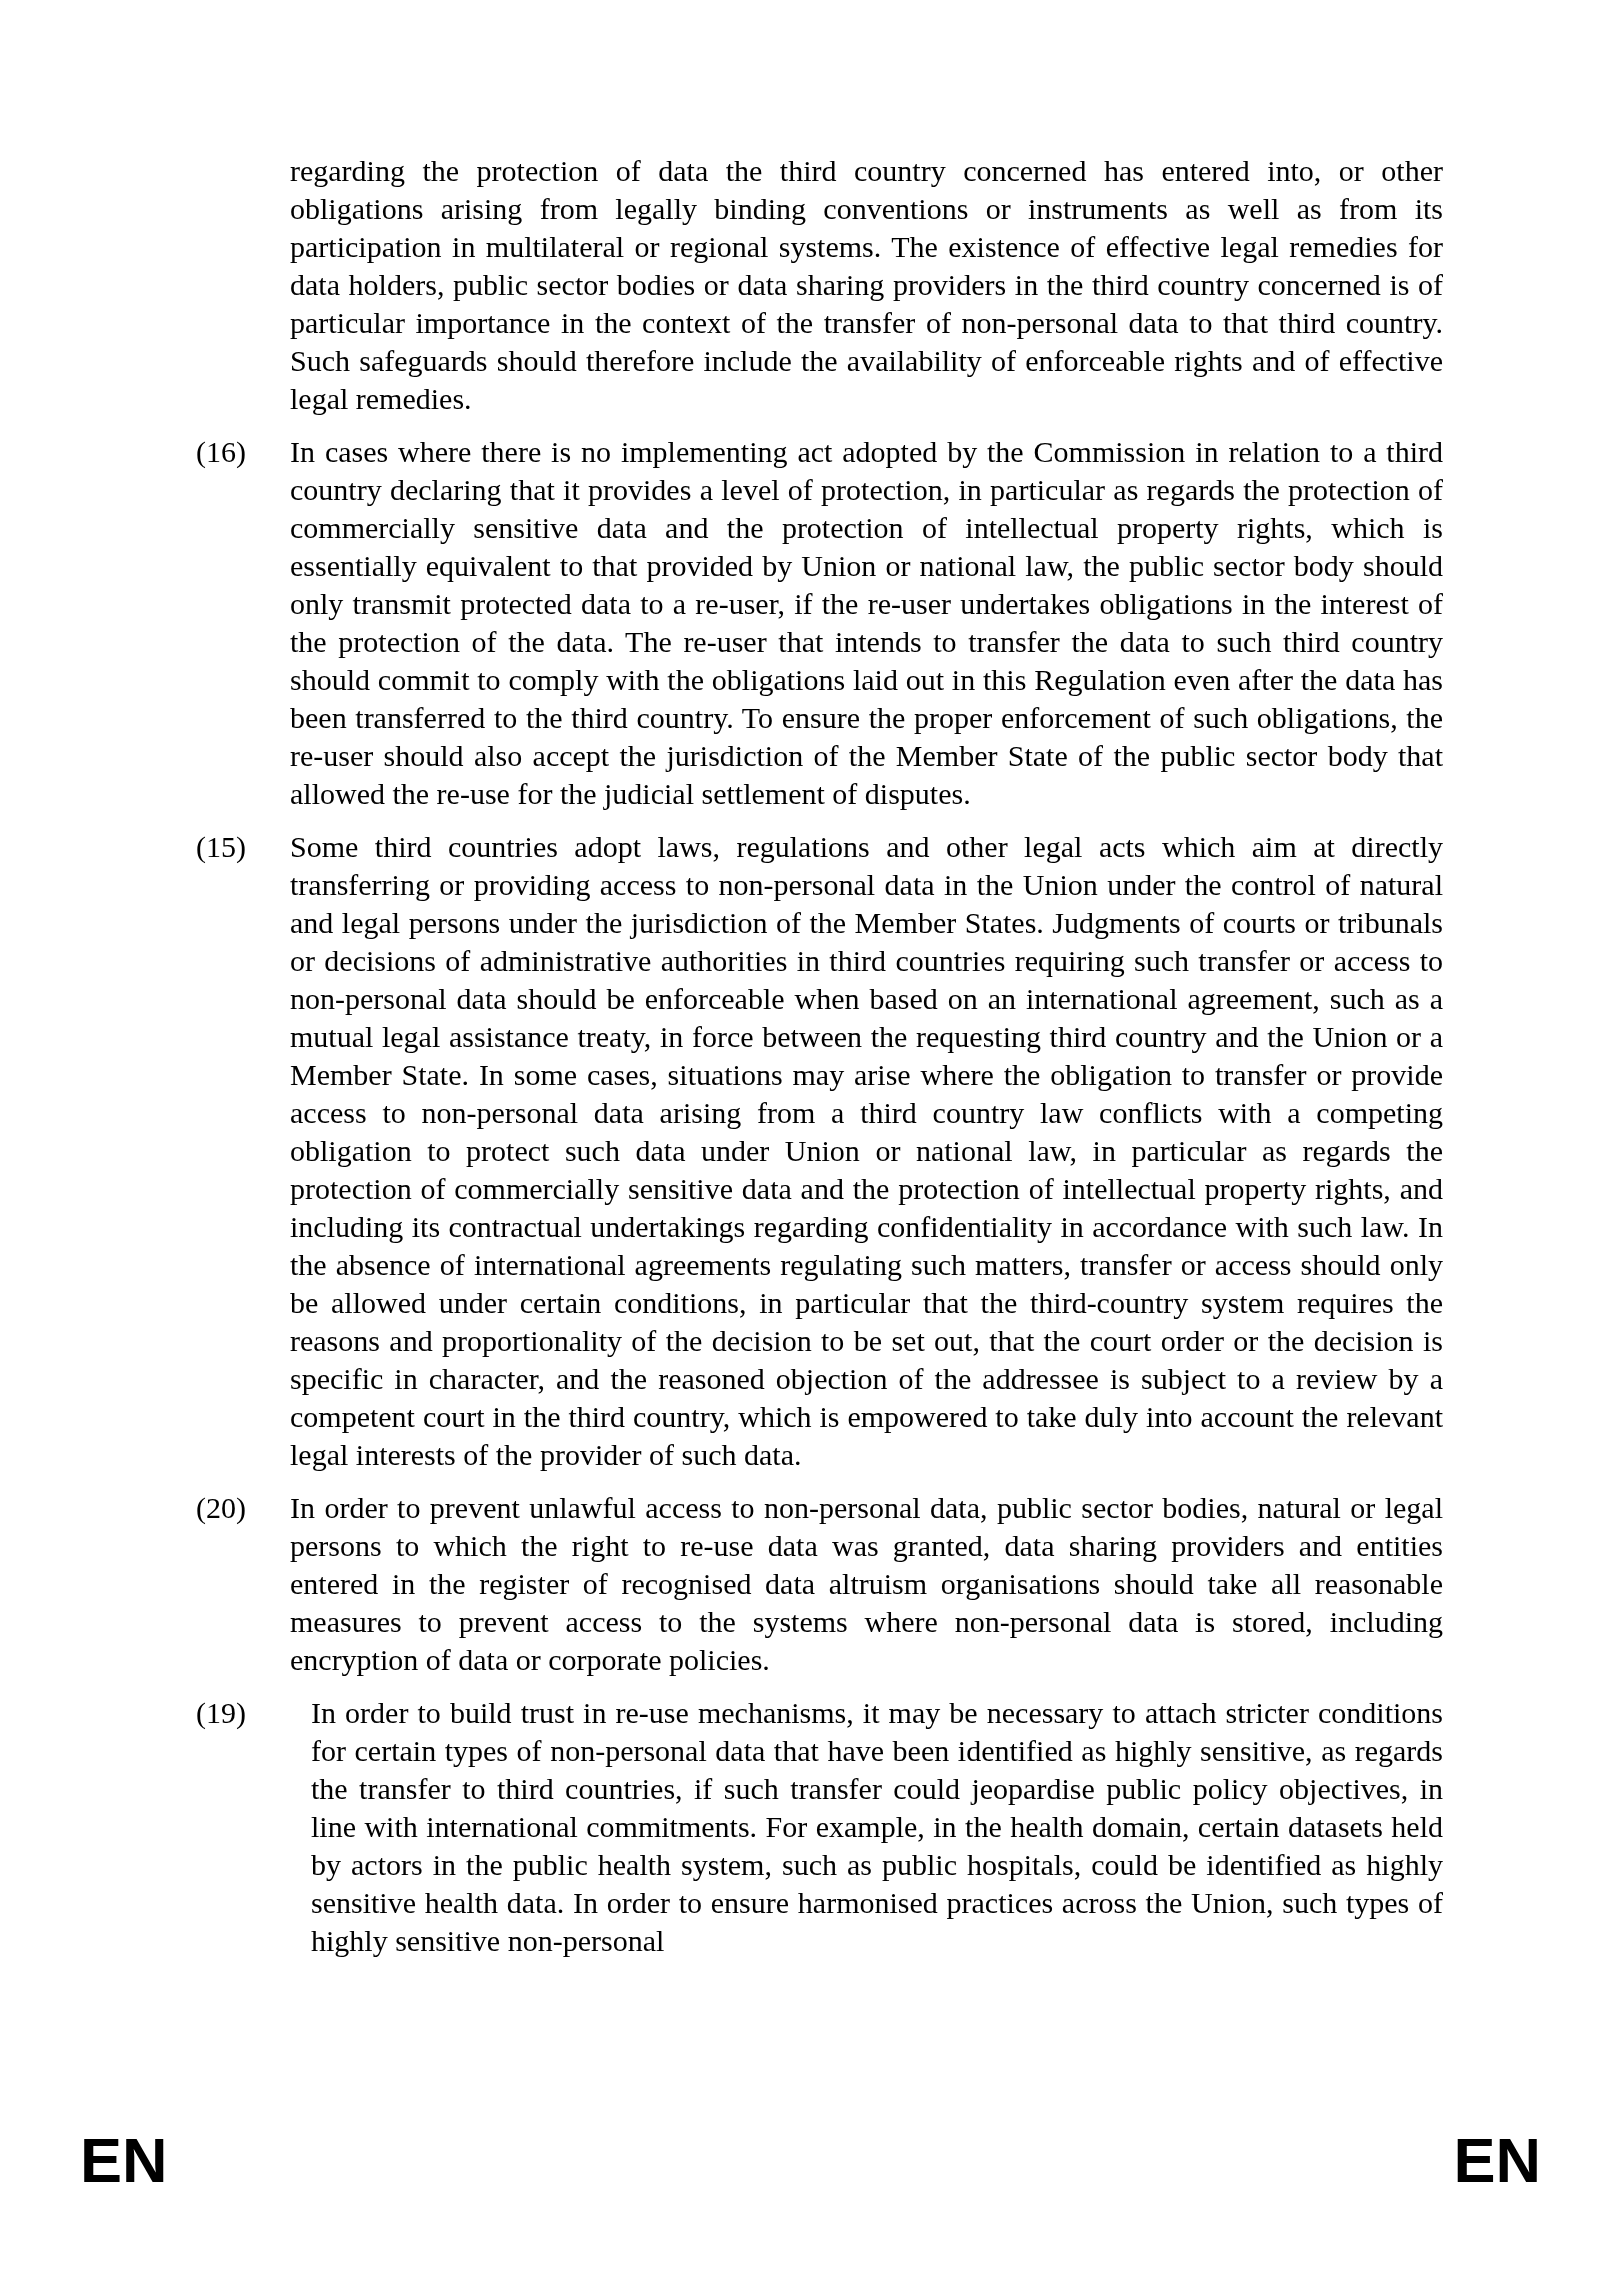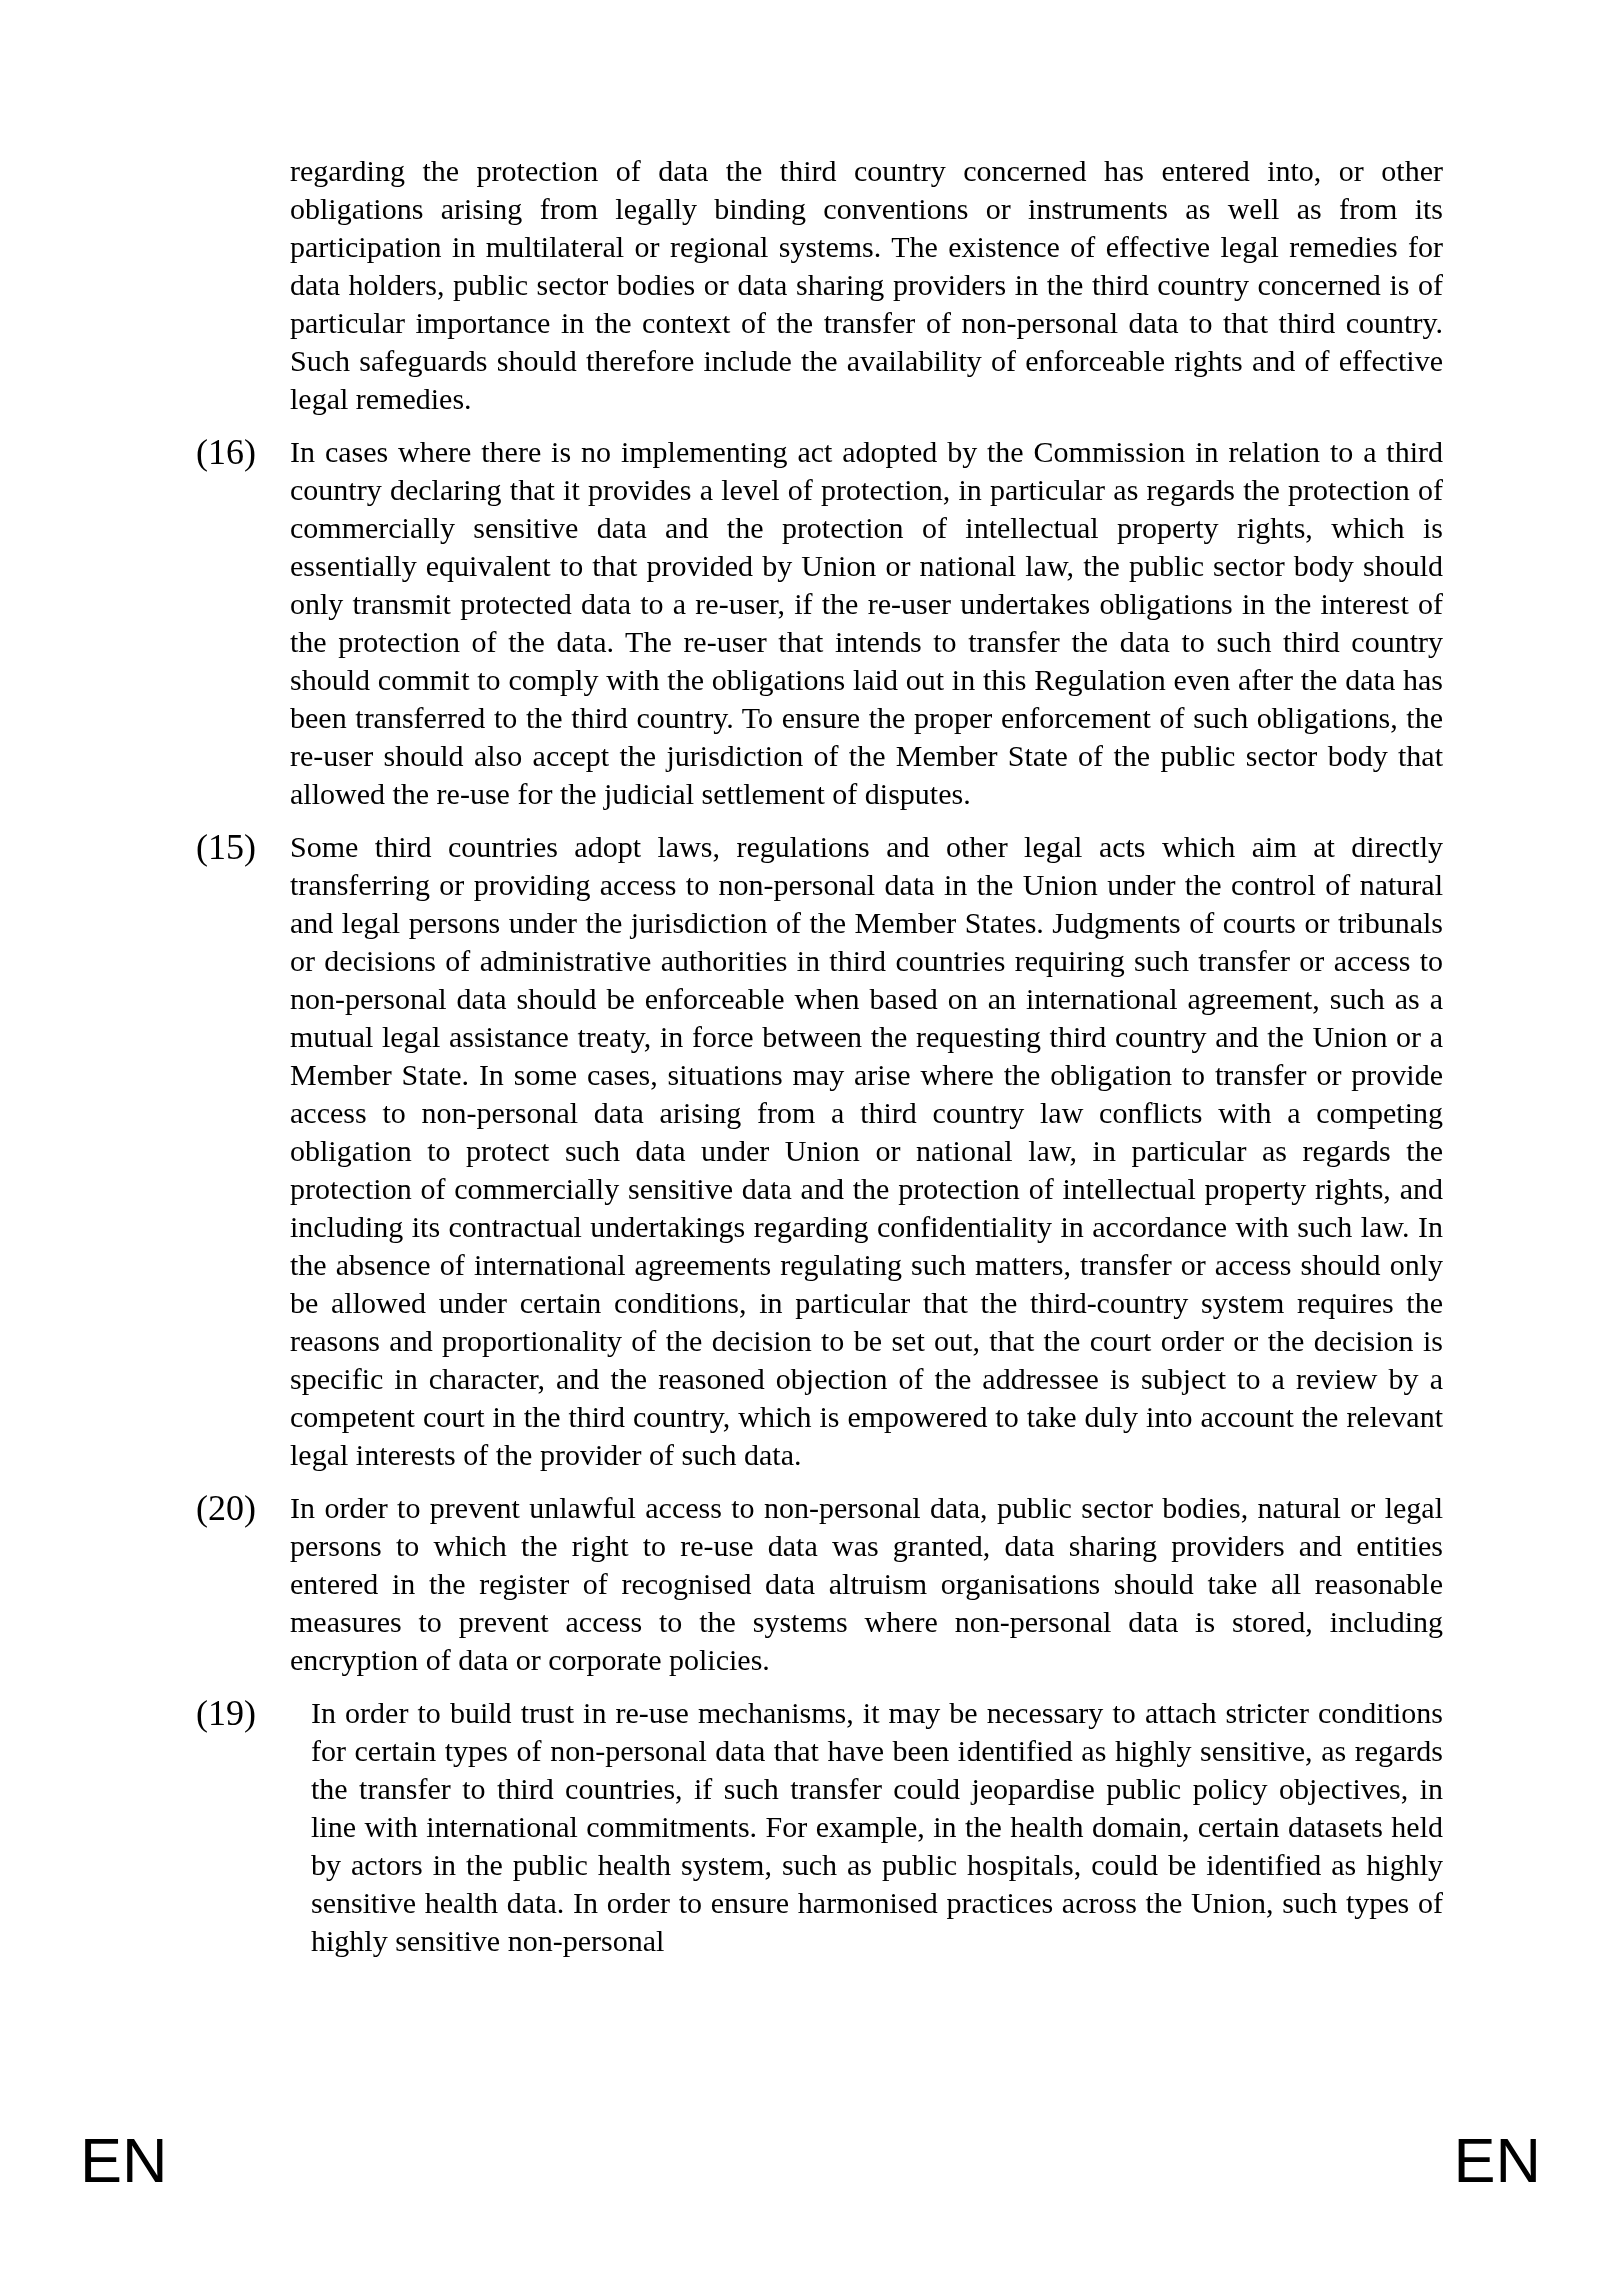--- a/index.html
+++ b/index.html
@@ -25,38 +25,38 @@
   .recital {
     display: flex;
     flex-direction: row;
     align-items: flex-start;
     margin: 0 0 15px 0;
   }
   .recital:last-child { margin-bottom: 0; gap: 21px; }
   .recital .num {
     flex: 0 0 94px;
     width: 94px;
-    font-size: 36px;
+    font-size: 30px;
     line-height: 38px;
     text-align: left;
     white-space: nowrap;
   }
   .recital .body {
     flex: 1 1 auto;
     font-size: 30px;
     line-height: 38px;
     text-align: justify;
     text-justify: inter-word;
     hyphens: none;
   }
   .footer-lang {
     position: absolute;
     top: 2129px;
     font-family: "Liberation Sans", "DejaVu Sans", sans-serif;
-    font-weight: normal;
+    font-weight: bold;
     font-size: 63px;
     line-height: 63px;
     letter-spacing: 0px;
   }
   .footer-lang.left  { left: 80px; }
   .footer-lang.right { right: 82px; }
   .page-number {
     position: absolute;
     top: 2160px;
     left: 0;

